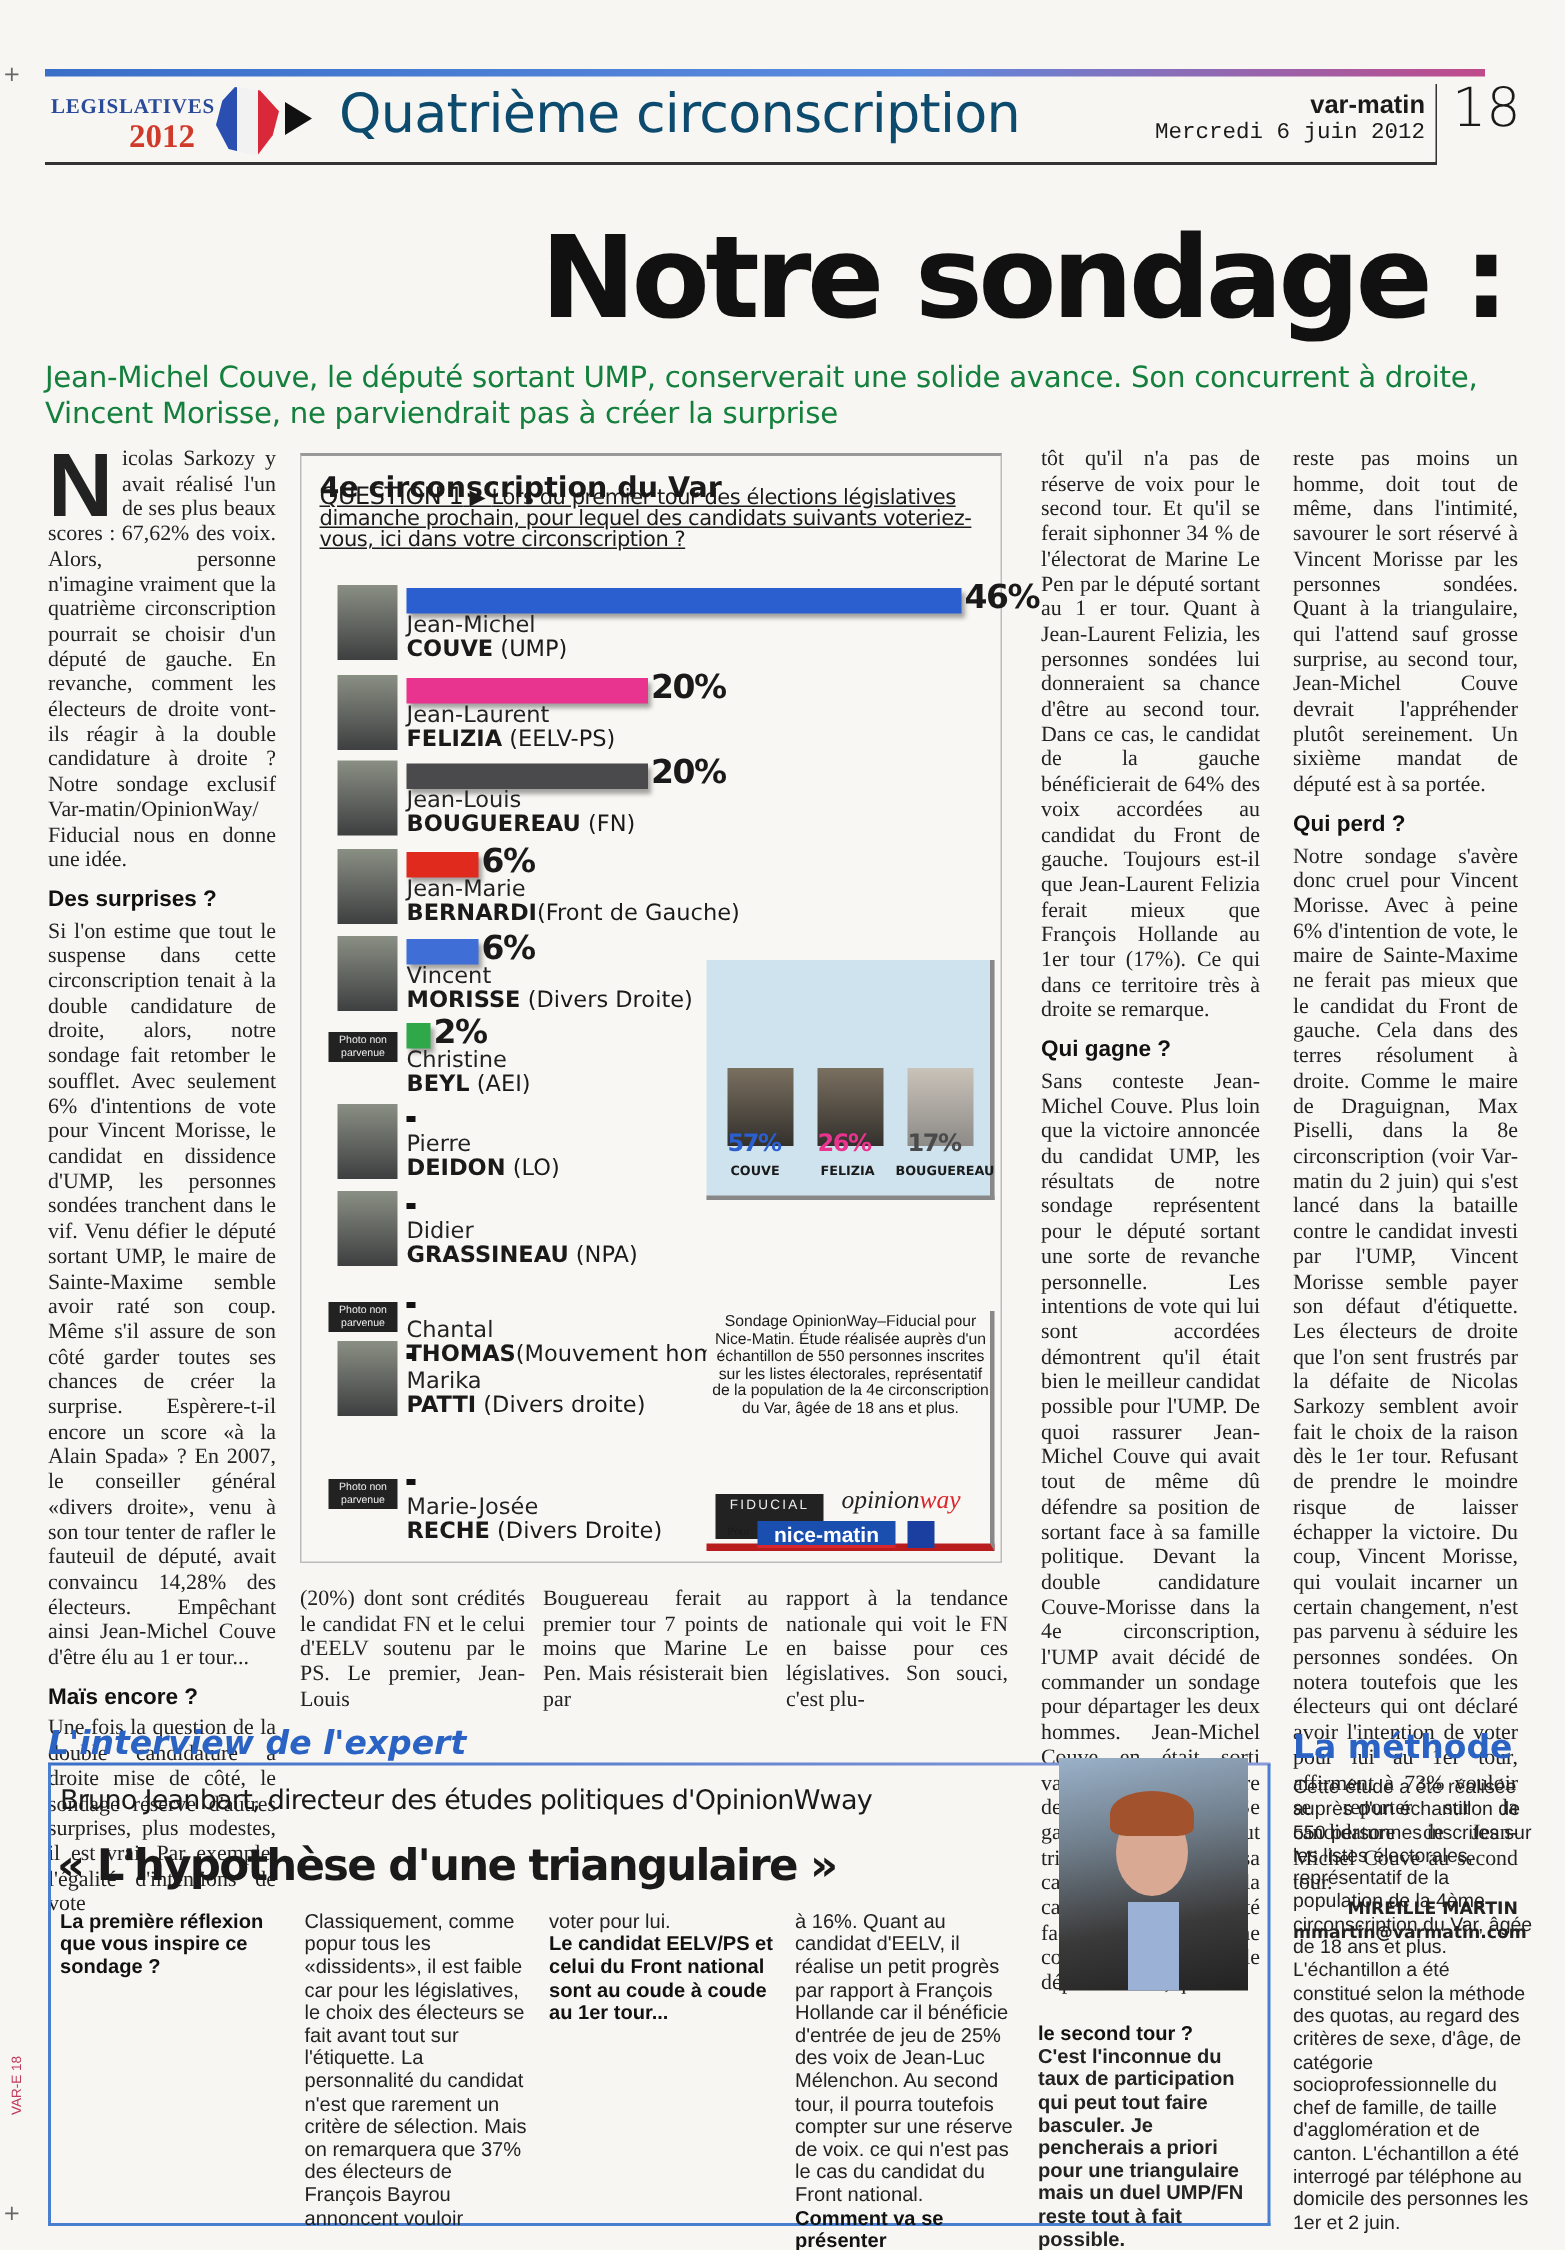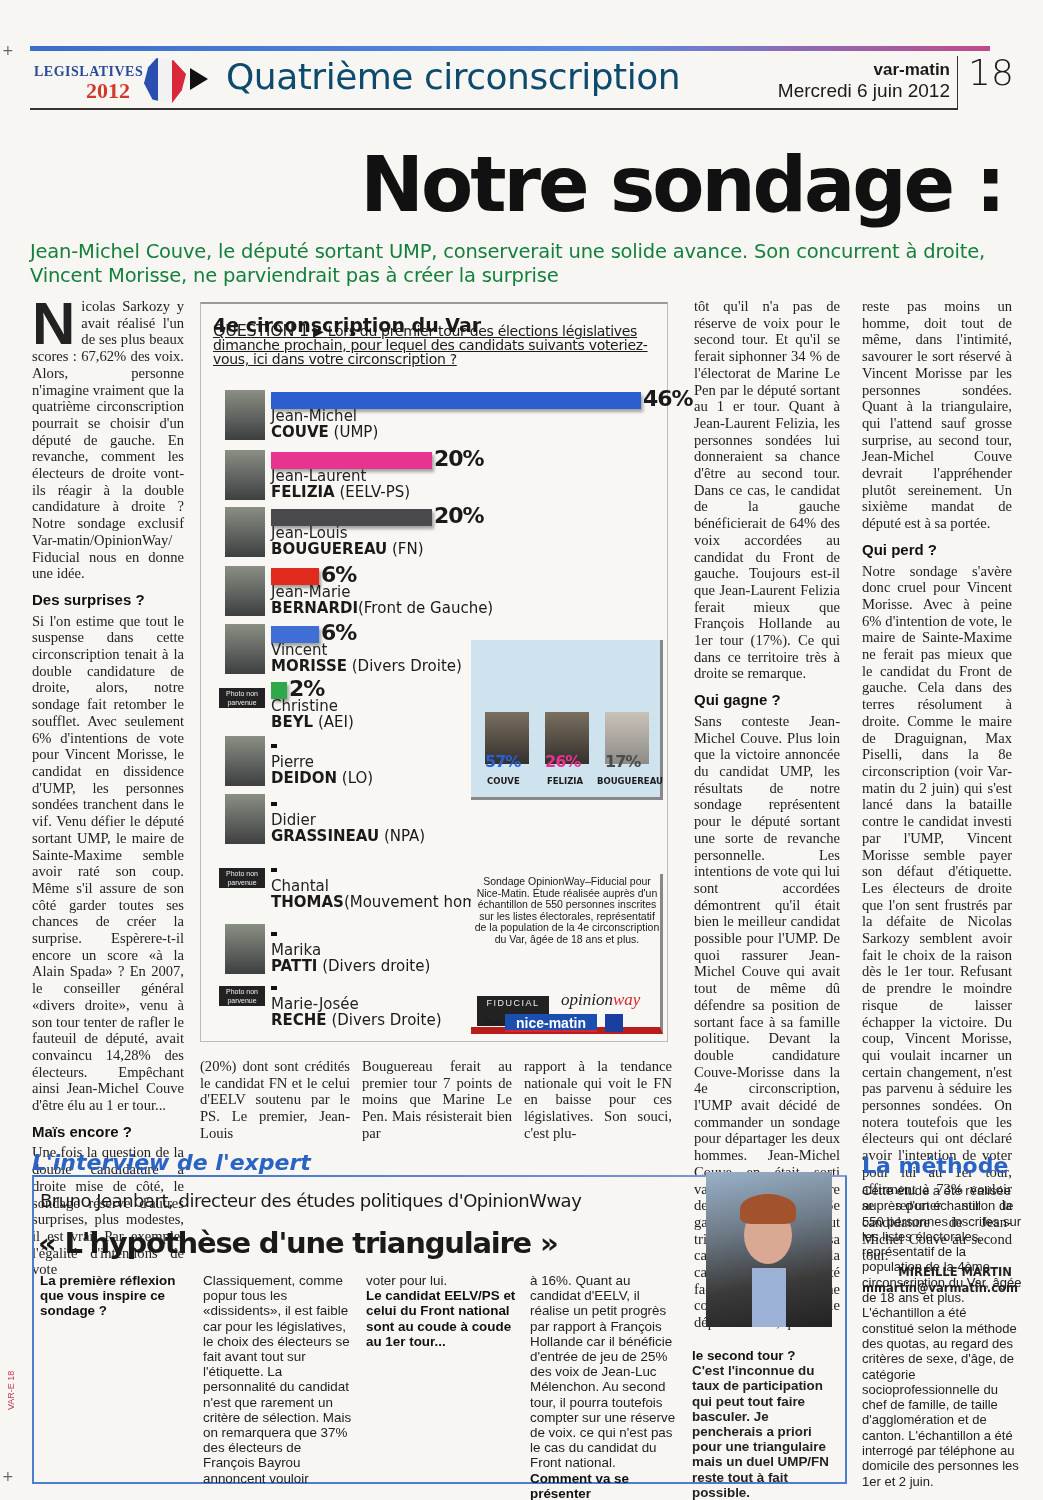--- a/index.html
+++ b/index.html
@@ -11,21 +11,21 @@
   .topbar { left: 30px; top: 46px; width: 960px; height: 5px; background: linear-gradient(90deg,#3a6fc8,#5a8be0 60%,#c04a8a); }
   .headrule { left: 30px; top: 108px; width: 928px; height: 2px; background: #333; }
   .logo { left: 34px; top: 56px; width: 150px; height: 50px; }
   .logo .t1 { position:absolute; left:0; top:8px; font-family:"Liberation Serif", serif; font-weight:bold; color:#2a4a9a; font-size:14px; letter-spacing:0.5px; }
   .logo .t2 { position:absolute; left:52px; top:22px; font-family:"Liberation Serif", serif; font-weight:bold; color:#d03a2a; font-size:22px; }
   .logo .flag { position:absolute; left:110px; top:2px; width:42px; height:46px; background: linear-gradient(90deg,#2a4fb0 0 33%,#f2f2f2 33% 66%,#d8283a 66%); clip-path: polygon(30% 0,70% 5%,100% 35%,90% 70%,65% 100%,20% 90%,0 55%,10% 20%); }
   .arrow { left: 190px; top: 68px; width: 0; height: 0; border-top: 11px solid transparent; border-bottom: 11px solid transparent; border-left: 18px solid #111; }
   .section-title { left: 226px; top: 56px; font-family: "DejaVu Sans", sans-serif; font-size: 36px; color: #0c4a6e; letter-spacing: -0.5px; }
   .paper { right: 93px; top: 60px; text-align: right; font-family: "Liberation Sans", sans-serif; }
   .paper .pn { font-weight: bold; font-size: 17px; }
-  .paper .pd { font-size: 19px; }
+  .paper .pd { font-size: 15px; font-family: Liberation Mono, monospace; }
   .vline { left: 957px; top: 56px; width: 1px; height: 52px; background:#333; }
   .pagenum { left: 968px; top: 52px; font-family: "DejaVu Sans", sans-serif; font-size: 36px; font-weight: 300; }
 
   .headline { right: 40px; top: 140px; font-family: "DejaVu Sans", sans-serif; font-weight: bold; font-size: 76px; letter-spacing: -3px; color: #111; }
   .deck { left: 30px; top: 240px; width: 960px; font-family: "DejaVu Sans", sans-serif; font-size: 19.5px; line-height: 24px; color: #15803d; letter-spacing: -0.2px; }
 
   
   .col { font-family: "Liberation Serif", serif; font-size: 14.6px; line-height: 16.7px; text-align: justify; color: #222; }
   .col p { margin: 0; }
   .col h3 { font-family: "Liberation Sans", sans-serif; font-weight: bold; font-size: 15px; margin: 10px 0 4px; color:#111; }
@@ -45,21 +45,21 @@
   .cand .first { position:absolute; left: 46px; top: 18px; font-family:"DejaVu Sans", sans-serif; font-size: 15px; line-height: 16px; color:#222; }
   .cand .last { position:absolute; left: 46px; top: 34px; font-family:"DejaVu Sans", sans-serif; font-size: 15px; line-height: 16px; white-space: nowrap; }
   .cand .last b { font-weight: bold; }
 
   .q2 { position:absolute; left: 270px; top: 336px; width: 192px; height: 160px; background: #cfe3ef; border-right: 3px solid #888; border-bottom: 3px solid #888; }
   .q2 .txt { position:absolute; left: 10px; top: 6px; width: 178px; font-family:"Liberation Sans", sans-serif; font-size: 11px; line-height: 14px; }
   .q2 .pic { position:absolute; top: 72px; width: 44px; height: 52px; background: linear-gradient(180deg,#7a7060,#33302c); }
   .q2 .res { position:absolute; top: 112px; font-family:"DejaVu Sans", sans-serif; font-weight:bold; font-size: 16px; letter-spacing:-1px; }
   .q2 .nm { position:absolute; top: 136px; font-family:"DejaVu Sans", sans-serif; font-weight:bold; font-size: 8.5px; }
 
-  .source { position:absolute; left: 270px; top: 570px; width: 192px; height: 160px; border-right: 3px solid #888; border-bottom: 7px solid #b91c1c; background:#f8f7f3; }
+  .source { position:absolute; left: 270px; top: 570px; width: 192px; height: 160px; border-right: 3px solid #888; border-bottom: 5px solid #b91c1c; background:#f8f7f3; }
   .source .txt { position:absolute; left: 2px; top: 2px; width: 188px; text-align:center; font-family:"Liberation Sans", sans-serif; font-size: 10.5px; line-height: 11.5px; }
   .source .fid { position:absolute; left: 6px; top: 122px; width: 72px; height: 30px; background:#222; color:#eee; font-family:"Liberation Sans", sans-serif; font-size: 9px; letter-spacing:1.5px; text-align:center; line-height:14px; }
   .source .ow { position:absolute; left: 90px; top: 116px; font-family:"Liberation Serif", serif; font-style: italic; font-size: 17px; color:#222; }
   .source .ow span { color:#d8262c; }
   .source .nm { position:absolute; left: 34px; top: 140px; width: 92px; height: 18px; background:#1a4fb0; color:#fff; font-family:"Liberation Sans", sans-serif; font-weight:bold; font-size: 14px; text-align:center; line-height:18px; border-bottom:2px solid #d8262c; }
   .source .bleu { position:absolute; left: 134px; top: 140px; width: 18px; height: 18px; background:#1a3fa0; }
 
   
   .iv-title { left: 32px; top: 1150px; font-family: "DejaVu Sans", sans-serif; font-weight: bold; font-style: italic; font-size: 22px; color: #2a63c4; }
   .iv-rule { left: 32px; top: 1175px; width: 815px; height: 2px; background: linear-gradient(90deg,#3a6fc8,#8a9ad8); }
@@ -175,21 +175,21 @@
         <div class="dash"></div>
         <div class="first">Didier</div>
         <div class="last"><b>GRASSINEAU</b><span> (NPA)</span></div>
       </div>
       <div class="cand" style="top: 556px;">
         <div class="nophoto">Photo non parvenue</div>
         <div class="dash"></div>
         <div class="first">Chantal </div>
         <div class="last"><b>THOMAS</b><span>(Mouvement homme animaux nature)</span></div>
       </div>
-      <div class="cand" style="top: 620px;">
+      <div class="cand" style="top: 590px;">
         <div class="photo"></div>
         <div class="dash"></div>
         <div class="first">Marika</div>
         <div class="last"><b>PATTI</b><span> (Divers droite)</span></div>
       </div>
       <div class="cand" style="top: 674px;">
         <div class="nophoto">Photo non parvenue</div>
         <div class="dash"></div>
         <div class="first">Marie-Josée</div>
         <div class="last"><b>RECHE</b><span> (Divers Droite)</span></div>

